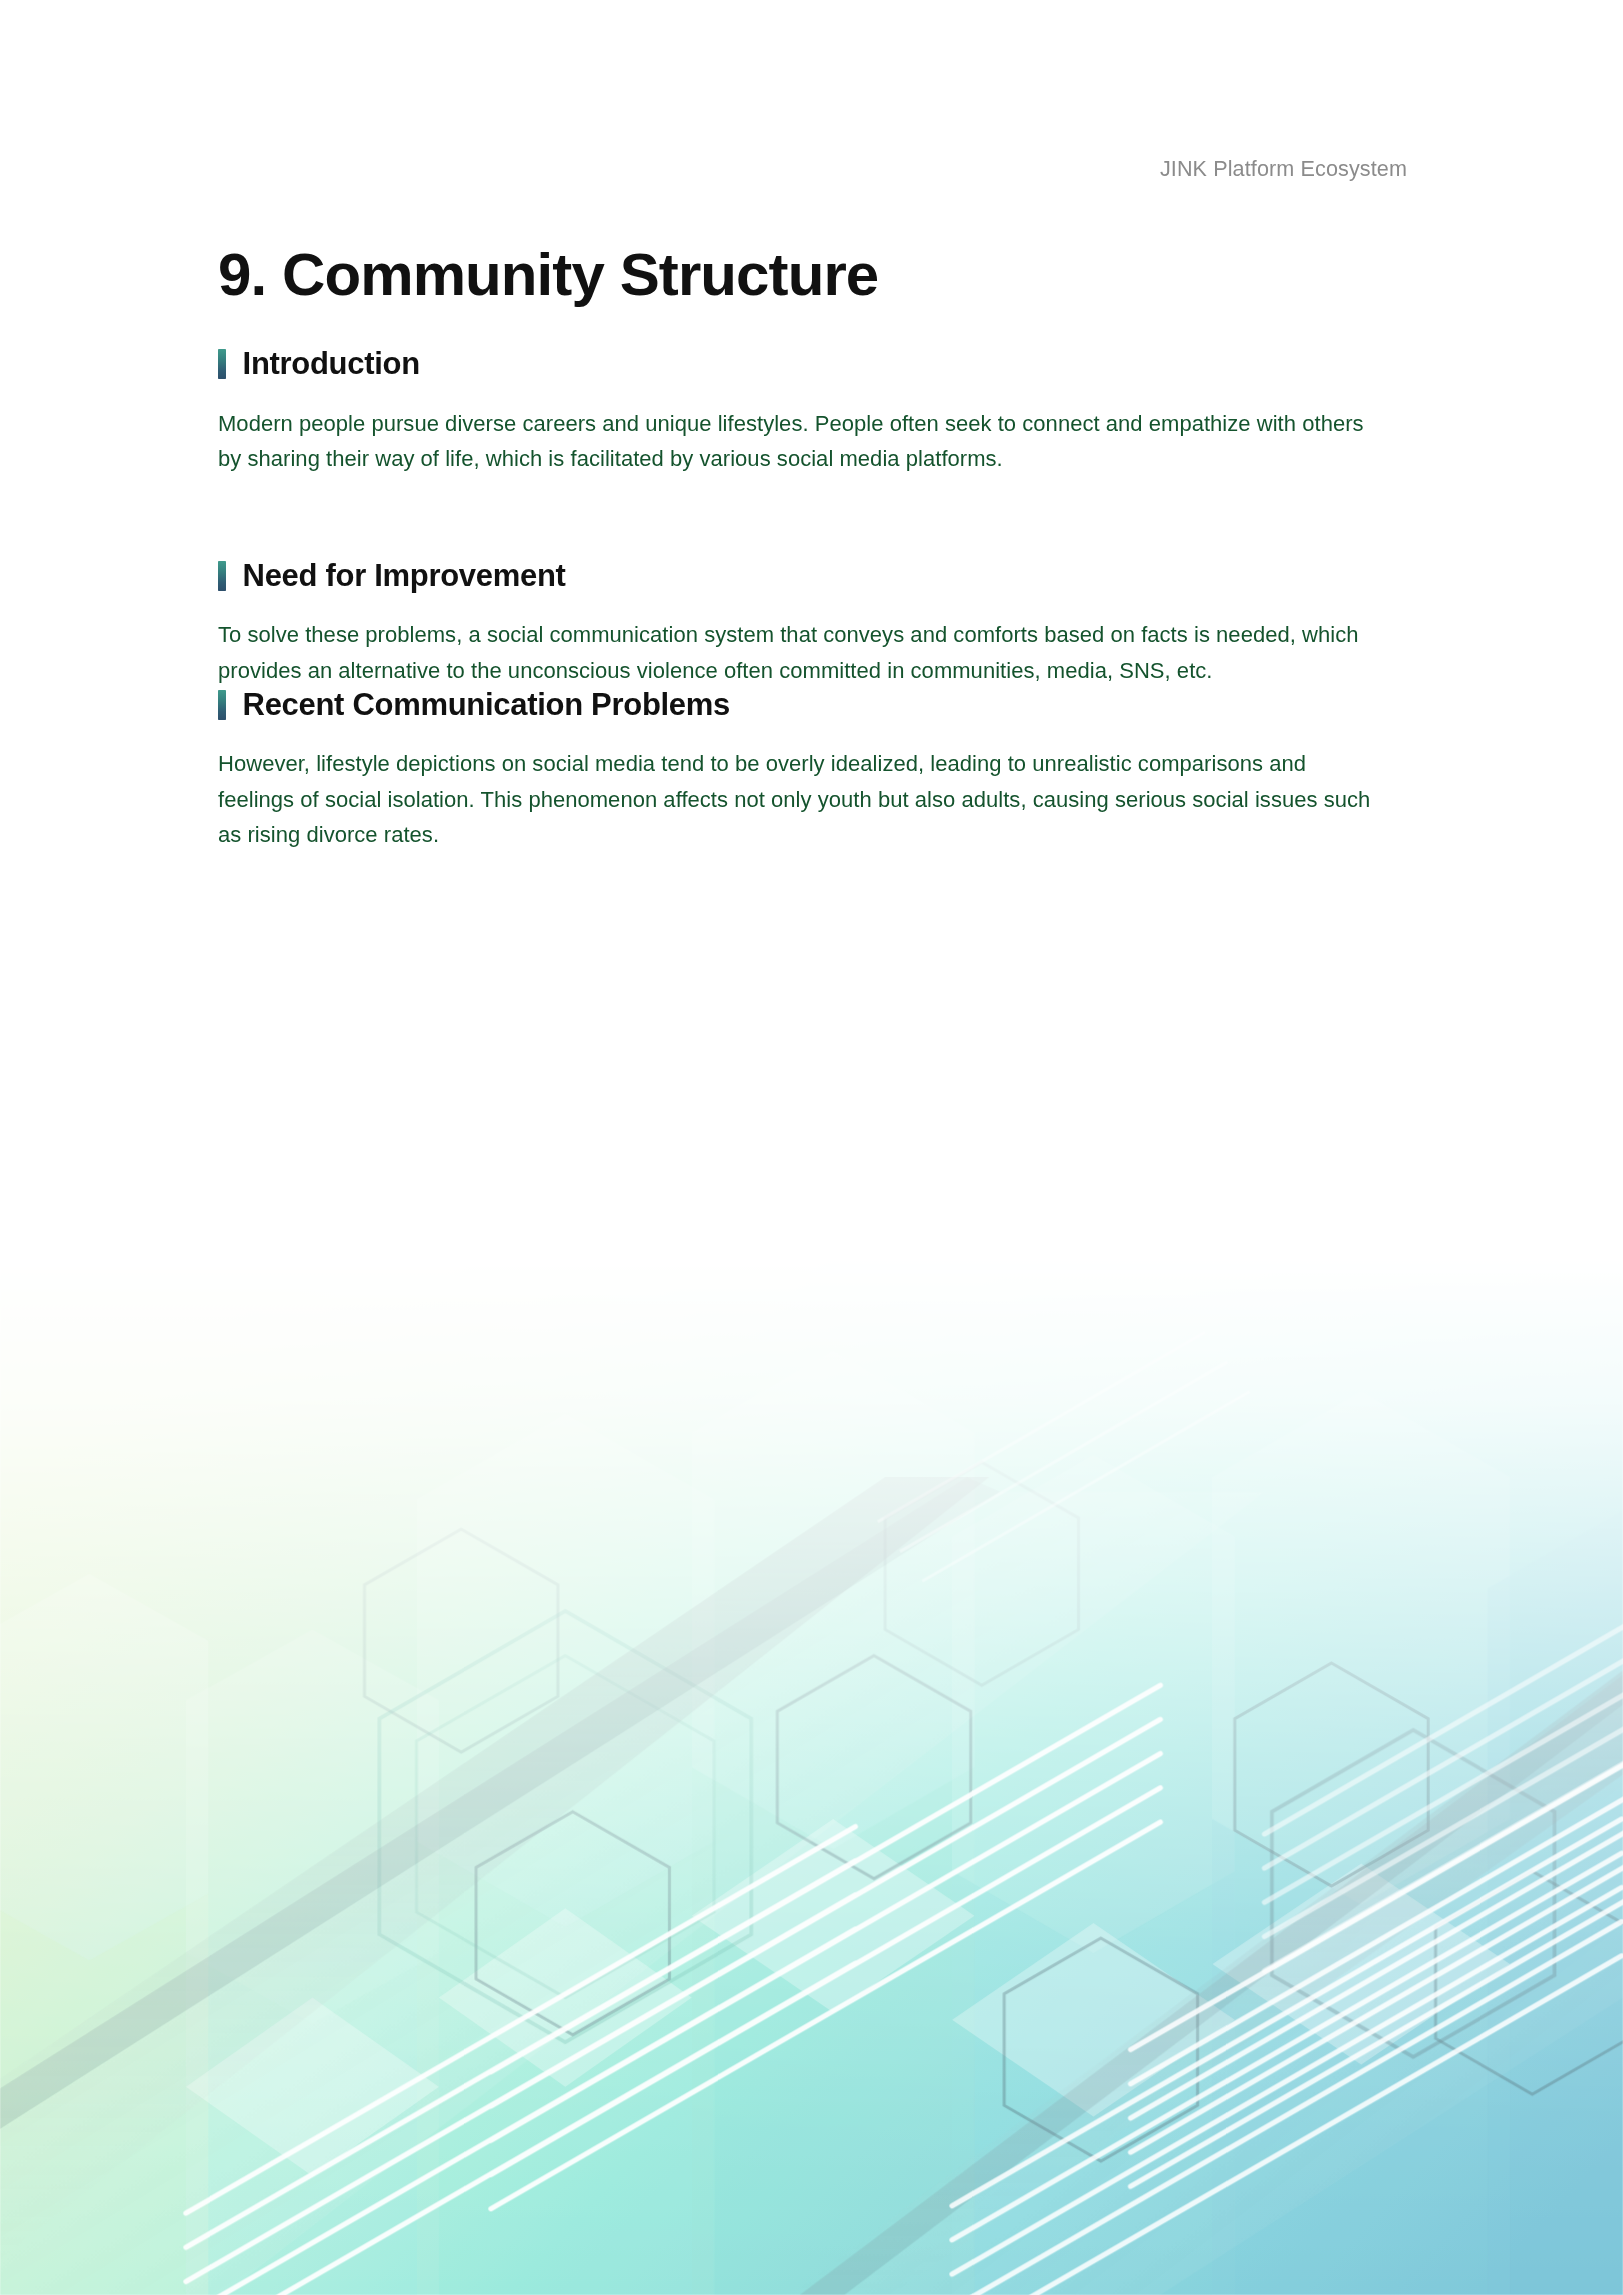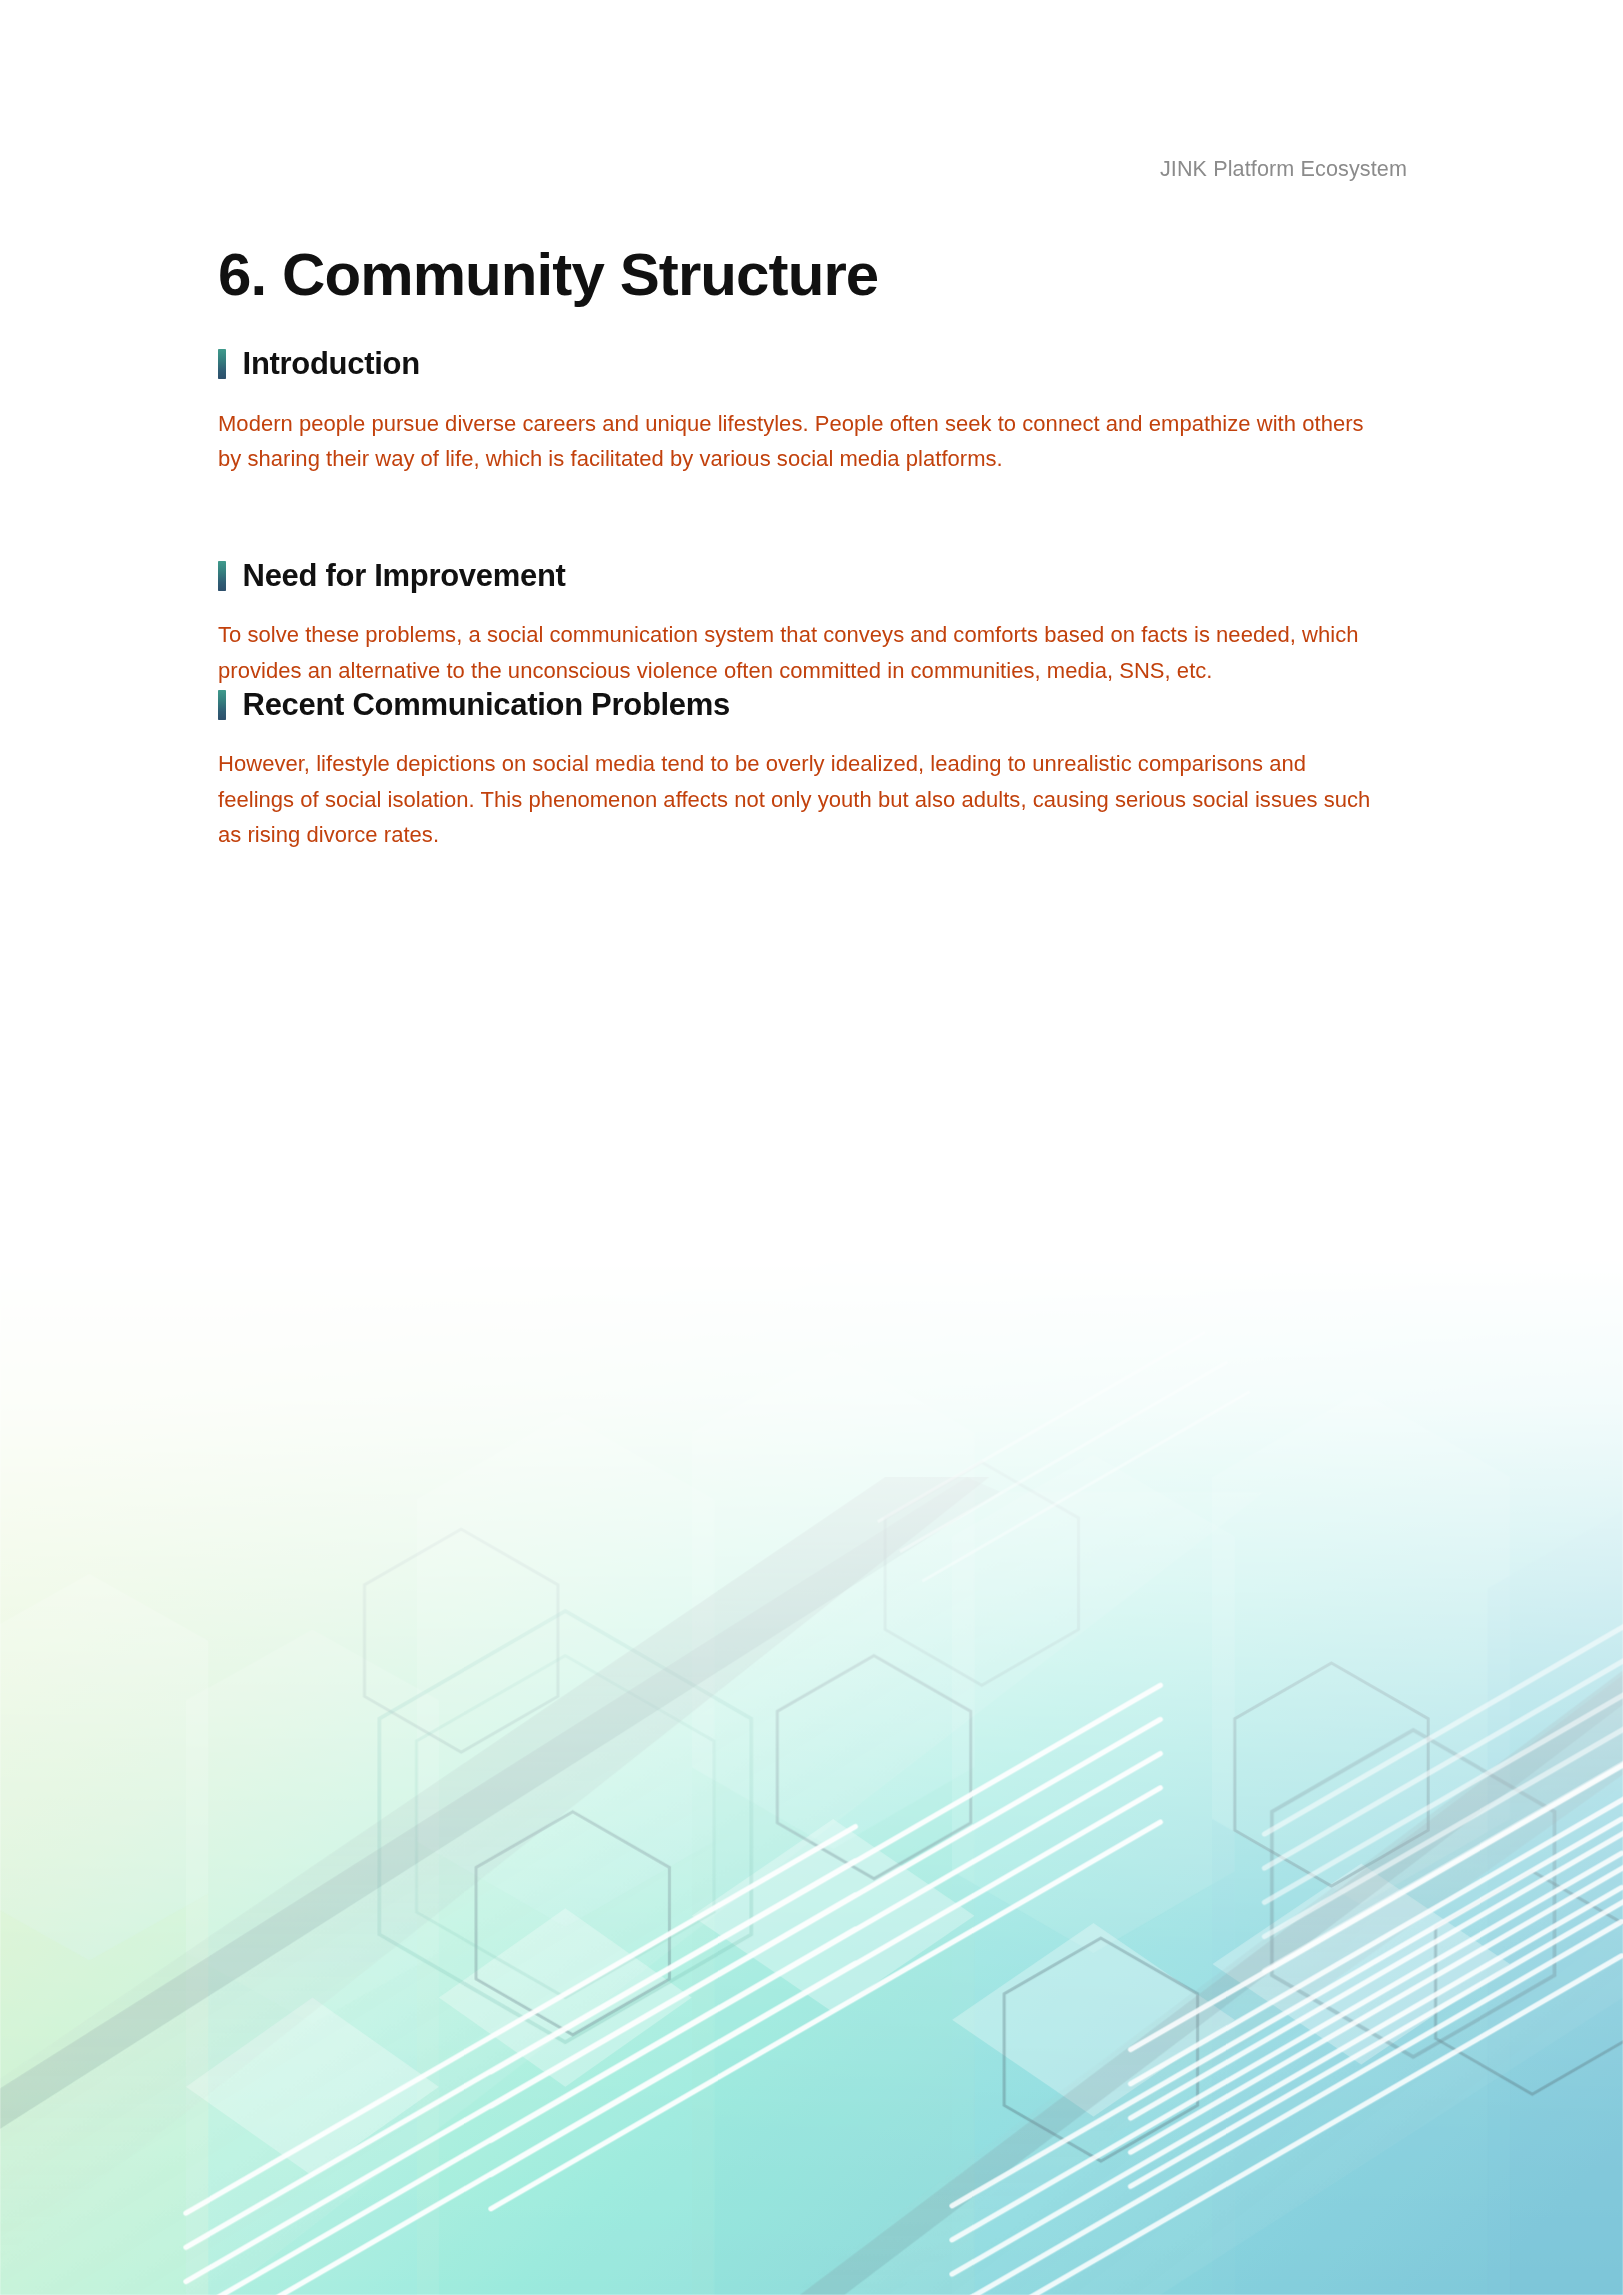--- a/index.html
+++ b/index.html
@@ -76,21 +76,21 @@
     font-size: 31px;
     line-height: 1.05;
     font-weight: 700;
     color: #111111;
     letter-spacing: -0.3px;
   }
 
   .body-text {
     font-size: 22px;
     line-height: 1.62;
-    color: #c2410c;
+    color: #14532d;
     font-weight: 400;
     letter-spacing: 0.04px;
     max-width: 1168px;
   }
 
   #section-introduction { margin-bottom: 83px; }
   #section-problems     { margin-bottom: 83px; }
   #section-improvement  { margin-bottom: 0; }
 
   
@@ -107,21 +107,21 @@
 </style>
 </head>
 <body>
 
 <div id="page">
 
   <div id="running-header">JINK Platform Ecosystem</div>
 
   <div id="content">
 
-    <h1 id="page-title">6. Community Structure</h1>
+    <h1 id="page-title">9. Community Structure</h1>
 
     <section class="section" id="section-introduction">
       <div class="section-heading">
         <span class="heading-bar"></span>
         <h2 class="heading-text">Introduction</h2>
       </div>
       <p class="body-text">Modern people pursue diverse careers and unique lifestyles. People often seek to connect and empathize with others by sharing their way of life, which is facilitated by various social media platforms.</p>
     </section>
 
     <section class="section" id="section-improvement">

